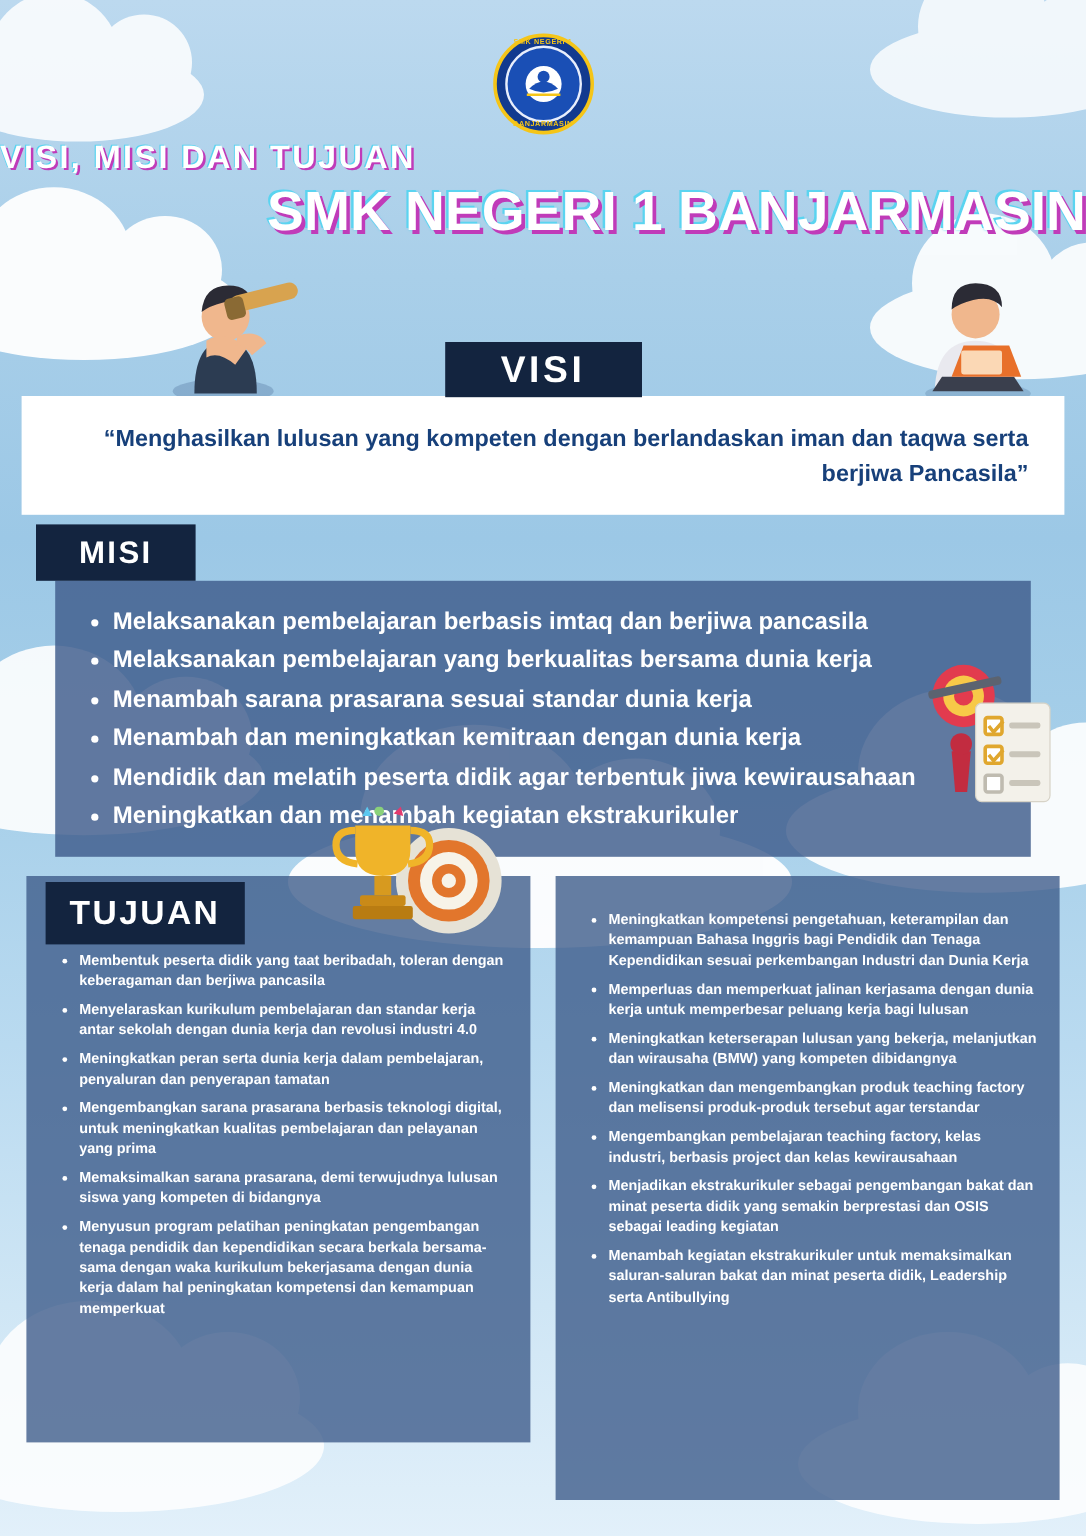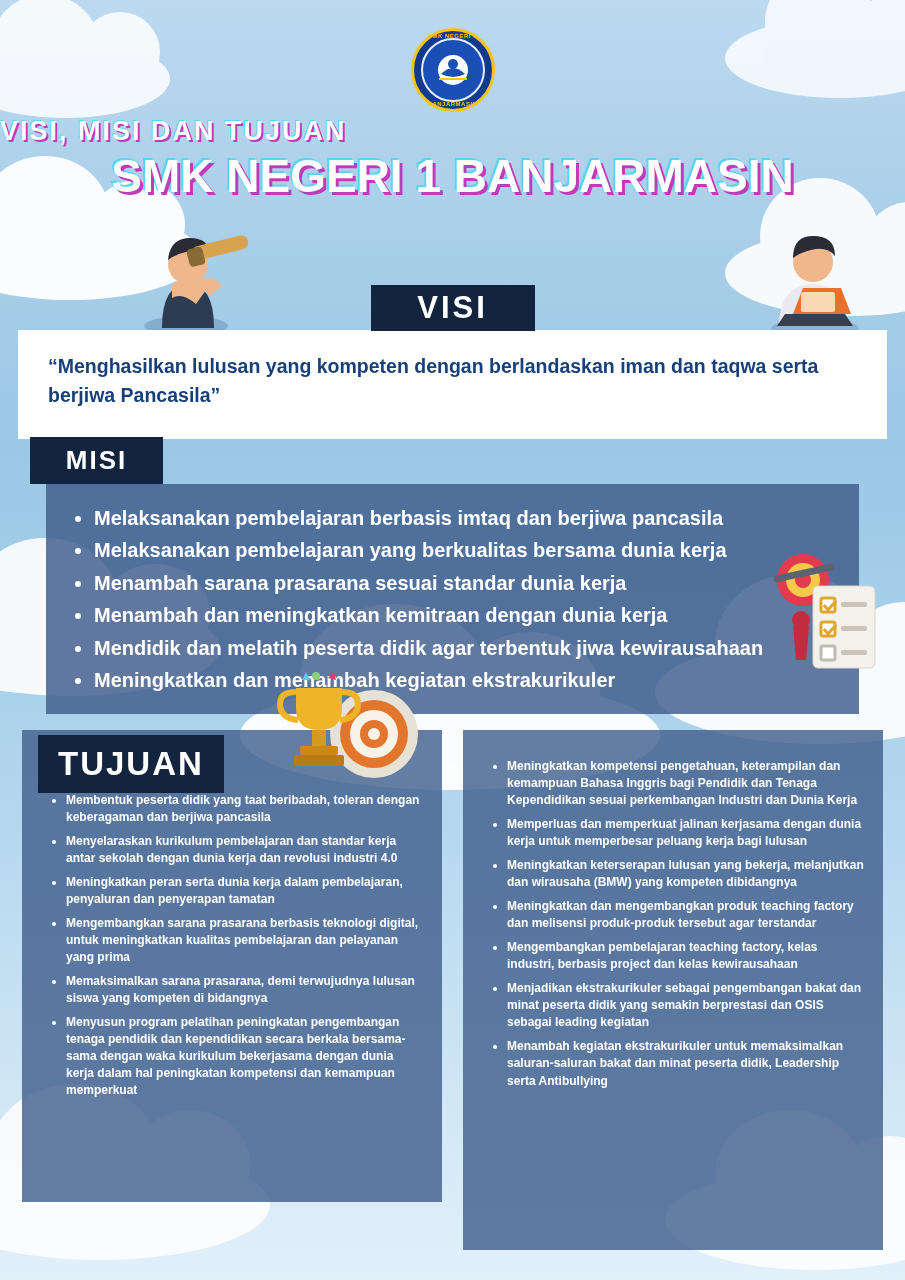--- a/index.html
+++ b/index.html
@@ -71,21 +71,21 @@
 
   
   .kicker {
     position: absolute; top: 116px; left: 0; right: 0; text-align: left;
     font-size: 27px; font-weight: bold; letter-spacing: 2px;
     color: #ffffff;
     text-shadow: 2px 2px 0 #c03bb9, -1px -1px 0 #5bd4f0;
     z-index: 5;
   }
   .title {
-    position: absolute; top: 152px; left: 0; right: 0; text-align: center;
+    position: absolute; top: 152px; left: 0; right: 0; text-align: right;
     font-size: 46px; font-weight: bold; letter-spacing: 0px;
     color: #ffffff; line-height: 1.05;
     text-shadow: 3px 3px 0 #c03bb9, -2px -2px 0 #5bd4f0, 0 0 2px #5bd4f0;
     z-index: 5;
   }
 
   
   .char { position: absolute; z-index: 4; }
   .char svg { display: block; }
   .char-left { left: 128px; top: 218px; }
@@ -94,22 +94,22 @@
   
   .visi-badge {
     position: absolute; top: 285px; left: 50%; transform: translateX(-50%);
     width: 164px; height: 46px; background: #13243f;
     display: flex; align-items: center; justify-content: center;
     color: #ffffff; font-size: 31px; font-weight: bold; letter-spacing: 3px;
     z-index: 6;
   }
   .visi-box {
     position: absolute; top: 330px; left: 18px; right: 18px;
-    background: #ffffff; padding: 22px 30px 28px;
-    text-align: left; z-index: 5;
+    background: #ffffff; padding: 22px 30px 18px;
+    text-align: right; z-index: 5;
   }
   .visi-box p {
     color: #17407a; font-size: 19.5px; font-weight: bold; line-height: 1.5;
   }
 
   
   .misi-badge {
     position: absolute; top: 437px; left: 30px;
     width: 133px; height: 47px; background: #13243f;
     display: flex; align-items: center; justify-content: center;
@@ -127,21 +127,21 @@
   }
 
   
   .icon-check { position: absolute; right: 18px; top: 548px; z-index: 6; }
   .icon-trophy { position: absolute; left: 262px; top: 672px; z-index: 8; }
 
   
   .tujuan-badge {
     position: absolute; top: 735px; left: 38px;
     background: #13243f; padding: 10px 20px;
-    color: #ffffff; font-size: 33px; font-weight: bold; letter-spacing: 2px;
+    color: #ffffff; font-size: 28px; font-weight: bold; letter-spacing: 2px;
     z-index: 8;
   }
   .tujuan-col {
     position: absolute; top: 730px;
     background: rgba(62, 92, 139, .8);
     padding: 62px 18px 20px 30px;
     z-index: 5;
   }
   .tujuan-left { left: 22px; width: 420px; height: 472px; }
   .tujuan-right { right: 22px; width: 420px; height: 520px; padding-top: 28px; }

